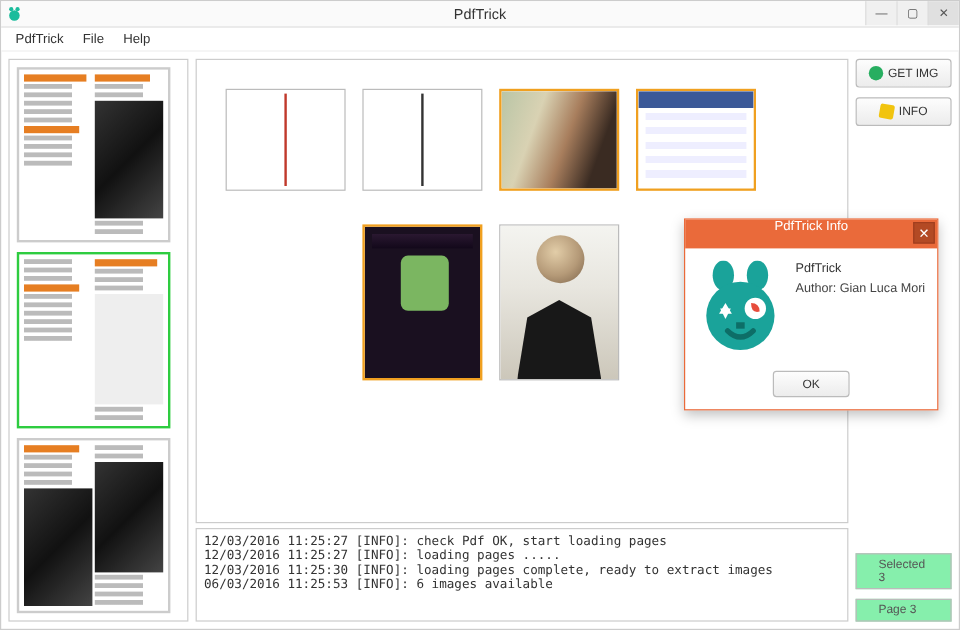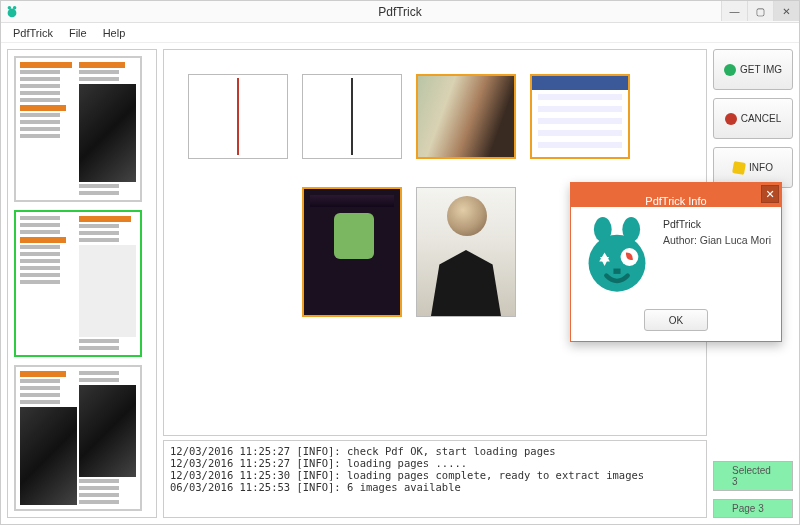--- a/index.html
+++ b/index.html
@@ -28,30 +28,30 @@
 .grid { display: flex; flex-wrap: wrap; gap: 14px; align-content: flex-start; }
 .cell { width: 100px; height: 85px; border: 1px solid #bbb; background: #fff; display: flex; align-items: center; justify-content: center; position: relative; overflow: hidden; }
 .cell.sel { border: 2px solid #f0a020; }
 .cell .inner { width: 92%; height: 92%; display: flex; align-items: center; justify-content: center; }
 .vline { width: 2px; height: 100%; }
 .vline.red { background: #c0392b; }
 .vline.dark { background: #333; }
 .cell.tall { height: 130px; width: 100px; }
 .log { height: 78px; border: 1px solid #ccc; background: #fff; padding: 4px 6px; font-family: Consolas, monospace; font-size: 10.5px; color: #333; overflow: auto; white-space: pre; }
 .rightcol { width: 80px; margin: 6px 6px 6px 0; display: flex; flex-direction: column; gap: 8px; }
-.btn { height: 41px; border: 1px solid #bbb; border-radius: 3px; background: linear-gradient(#fdfdfd,#ececec); display: flex; align-items: center; justify-content: center; gap: 4px; font-size: 10px; color: #333; cursor: default; }
+.btn { height: 24px; border: 1px solid #bbb; border-radius: 3px; background: linear-gradient(#fdfdfd,#ececec); display: flex; align-items: center; justify-content: center; gap: 4px; font-size: 10px; color: #333; cursor: default; }
 .btn .ico { width: 12px; height: 12px; border-radius: 50%; display: inline-block; }
 .ico.green { background: #27ae60; }
 .ico.red { background: #c0392b; }
 .ico.yellow { background: #f1c40f; border-radius: 2px; transform: rotate(10deg); }
 .spacer { flex: 1; }
 .statusbox { border: 1px solid #bbb; background: #86efac; padding: 3px 18px; font-size: 10px; color: #555; }
 
 .dialog { position: absolute; top: 182px; left: 570px; width: 212px; border: 1px solid #ea6a3a; background: #fff; box-shadow: 0 4px 10px rgba(0,0,0,.25); z-index: 50; }
-.dialog-title { height: 24px; background: #ea6a3a; color: #fff; display: flex; align-items: flex-end; justify-content: center; position: relative; font-size: 11px; }
+.dialog-title { height: 24px; background: #ea6a3a; color: #fff; display: flex; align-items: flex-start; justify-content: center; position: relative; font-size: 11px; }
 .dialog-close { position: absolute; right: 2px; top: 2px; width: 18px; height: 18px; background: #b34a24; color: #fff; display: flex; align-items: center; justify-content: center; font-size: 11px; border: 1px solid #a03e1e; }
 .dialog-body { display: flex; padding: 10px 10px 6px 10px; gap: 10px; }
 .bunny { width: 72px; height: 80px; flex-shrink: 0; }
 .dialog-info { font-size: 10.5px; color: #444; line-height: 1.5; }
 .dialog-info .title { font-weight: 400; color: #333; }
 .dialog-btns { display: flex; justify-content: center; padding: 6px 0 10px 0; }
 .dialog-btns .btn { width: 64px; height: 22px; align-items: center; }
 
 .photo1 { background: linear-gradient(110deg,#b9c5a6 0%, #d9d2b3 30%, #a87e5d 55%, #3a2b22 80%); }
 .photo2 { background: #fff; position: relative; }
@@ -198,24 +198,20 @@
 <span>12/03/2016 11:25:30 [INFO]: loading pages complete, ready to extract images</span>
 <span>06/03/2016 11:25:53 [INFO]: 6 images available</span></div>
     </div>
 
     <div class="rightcol">
       <div class="btn">
           <span class="ico green"></span>
           <span>GET IMG</span>
         </div>
       <div class="btn">
-          <span class="ico red"></span>
-          <span>CANCEL</span>
-        </div>
-      <div class="btn">
           <span class="ico yellow"></span>
           <span>INFO</span>
         </div>
       <div class="spacer"></div>
       <div class="statusbox">Selected 3</div>
       <div class="statusbox">Page 3</div>
     </div>
 
   </div>
 </div>

